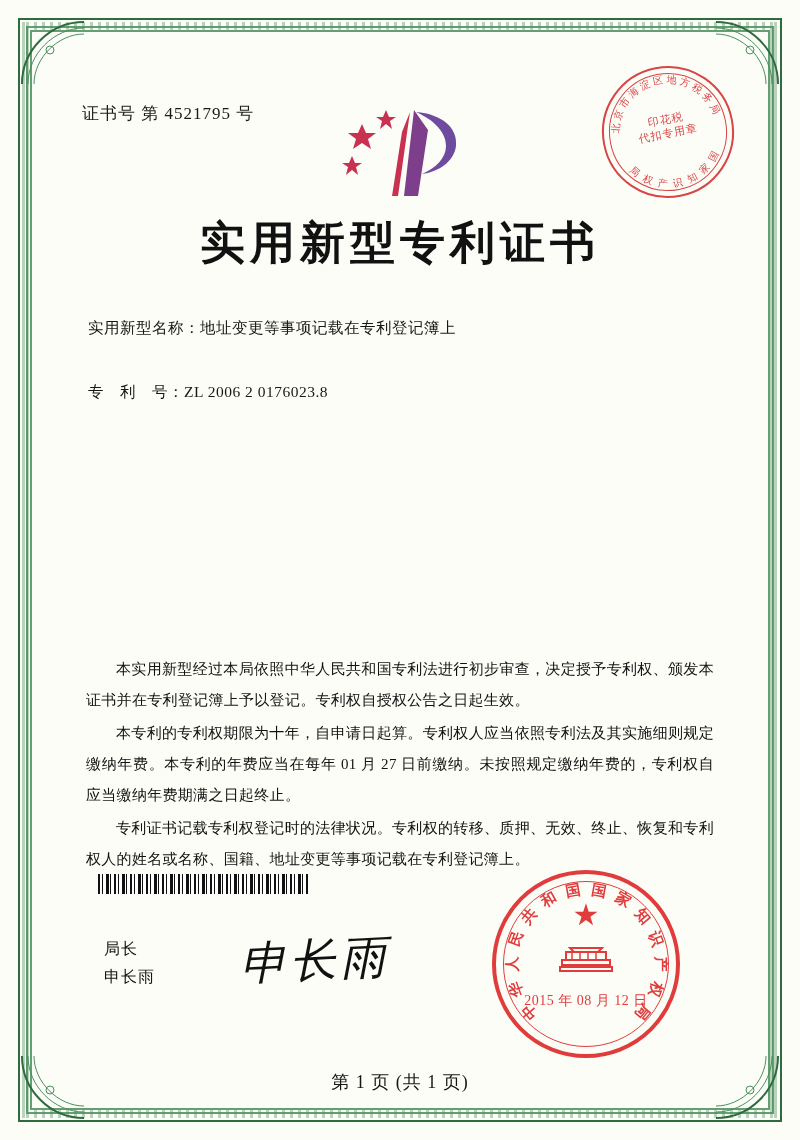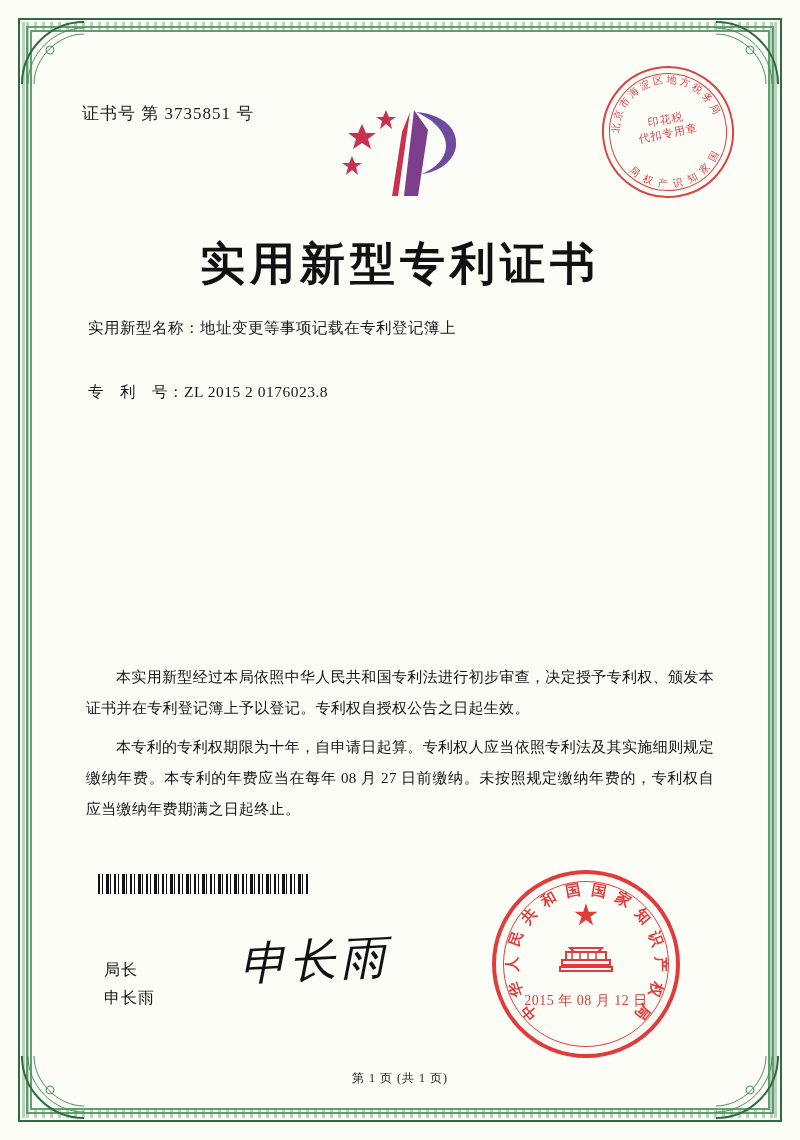--- a/index.html
+++ b/index.html
@@ -132,21 +132,21 @@
     text-align: center;
     font-size: 11px;
     line-height: 14px;
     letter-spacing: 1px;
   }
 
   
   .title {
     position: absolute;
     left: 0;
-    top: 184px;
+    top: 163px;
     width: 680px;
     text-align: center;
     font-size: 45px;
     font-weight: bold;
     letter-spacing: 5px;
     color: #111;
     font-family: "Liberation Serif", "DejaVu Serif", serif;
   }
 
   
@@ -176,21 +176,21 @@
     left: 26px;
     top: 604px;
     width: 628px;
     font-size: 15px;
     line-height: 31px;
     color: #111;
     text-align: justify;
     letter-spacing: 0.3px;
   }
   .body-text p {
-    margin: 8px 0 2px 0;
+    margin: 0 0 2px 0;
     text-indent: 2em;
   }
 
   
   .barcode {
     position: absolute;
     left: 38px;
     top: 824px;
     width: 210px;
     height: 20px;
@@ -200,21 +200,21 @@
       #111 4px 5px, #fff 5px 8px,
       #111 8px 11px, #fff 11px 12px,
       #111 12px 13px, #fff 13px 16px
     );
   }
 
   
   .sig-label {
     position: absolute;
     left: 44px;
-    top: 906px;
+    top: 885px;
     font-size: 16px;
     line-height: 28px;
     color: #141414;
     letter-spacing: 1px;
   }
   .signature {
     position: absolute;
     left: 180px;
     top: 880px;
     font-size: 46px;
@@ -280,21 +280,21 @@
     letter-spacing: 0.5px;
   }
 
   
   .page-footer {
     position: absolute;
     left: 0;
     top: 1020px;
     width: 680px;
     text-align: center;
-    font-size: 12px;
+    font-size: 18px;
     color: #161616;
     letter-spacing: 1px;
   }
 </style>
 </head>
 <body>
 
 <div class="page">
 
   <div class="border-outer"></div>
@@ -323,21 +323,21 @@
     <path d="M2 64 C2 30 30 2 64 2" fill="none" stroke="#2e6b3e" stroke-width="2"></path>
     <path d="M8 64 C8 34 34 8 64 8" fill="none" stroke="#4a8f5c" stroke-width="1"></path>
     <path d="M14 64 C14 38 38 14 64 14" fill="none" stroke="#4a8f5c" stroke-width="1"></path>
     <circle cx="30" cy="30" r="4" fill="none" stroke="#4a8f5c" stroke-width="1"></circle>
   </svg>
 
   <div class="content">
 
     <div class="cert-no">
       <span>证书号</span>
-      <span>第 3735851 号</span>
+      <span>第 4521795 号</span>
     </div>
 
     <svg class="logo" viewBox="0 0 150 115">
       <path d="M72 108 L82 22 L96 42 L86 108 Z" fill="#7d3f8c"></path>
       <path d="M84 24 C110 26 126 40 124 58 C122 74 106 84 90 86 C104 80 114 70 114 58 C114 44 102 32 84 24 Z" fill="#6f4ba0"></path>
       <path d="M66 108 L78 24 L70 44 L60 108 Z" fill="#c8314f"></path>
       <polygon points="30,36 34,45 44,45 36,51 39,61 30,55 21,61 24,51 16,45 26,45" fill="#c8314f"></polygon>
       <polygon points="54,22 57,29 64,29 58,33 60,41 54,36 48,41 50,33 44,29 51,29" fill="#c8314f"></polygon>
       <polygon points="20,68 23,75 30,75 24,79 26,87 20,82 14,87 16,79 10,75 17,75" fill="#c8314f"></polygon>
     </svg>
@@ -372,27 +372,28 @@
         </div>
     </div>
 
     <div class="title">实用新型专利证书</div>
 
     <div class="fields">
       <div class="field">
         <span class="label">实用新型名称：</span><span class="value">地址变更等事项记载在专利登记簿上</span>
       </div>
       <div class="field">
-        <span class="label">专　利　号：</span><span class="value">ZL 2015 2 0176023.8</span>
+        <span class="label">专　利　号：</span><span class="value">ZL 2006 2 0176023.8</span>
       </div>
     </div>
 
     <div class="body-text">
       <p>本实用新型经过本局依照中华人民共和国专利法进行初步审查，决定授予专利权、颁发本证书并在专利登记簿上予以登记。专利权自授权公告之日起生效。</p>
-      <p>本专利的专利权期限为十年，自申请日起算。专利权人应当依照专利法及其实施细则规定缴纳年费。本专利的年费应当在每年 08 月 27 日前缴纳。未按照规定缴纳年费的，专利权自应当缴纳年费期满之日起终止。</p>
+      <p>本专利的专利权期限为十年，自申请日起算。专利权人应当依照专利法及其实施细则规定缴纳年费。本专利的年费应当在每年 01 月 27 日前缴纳。未按照规定缴纳年费的，专利权自应当缴纳年费期满之日起终止。</p>
+      <p>专利证书记载专利权登记时的法律状况。专利权的转移、质押、无效、终止、恢复和专利权人的姓名或名称、国籍、地址变更等事项记载在专利登记簿上。</p>
     </div>
 
     <div class="barcode"></div>
 
     <div class="sig-label">
       <div>局长</div>
       <div>申长雨</div>
     </div>
     <div class="signature">申长雨</div>
 

